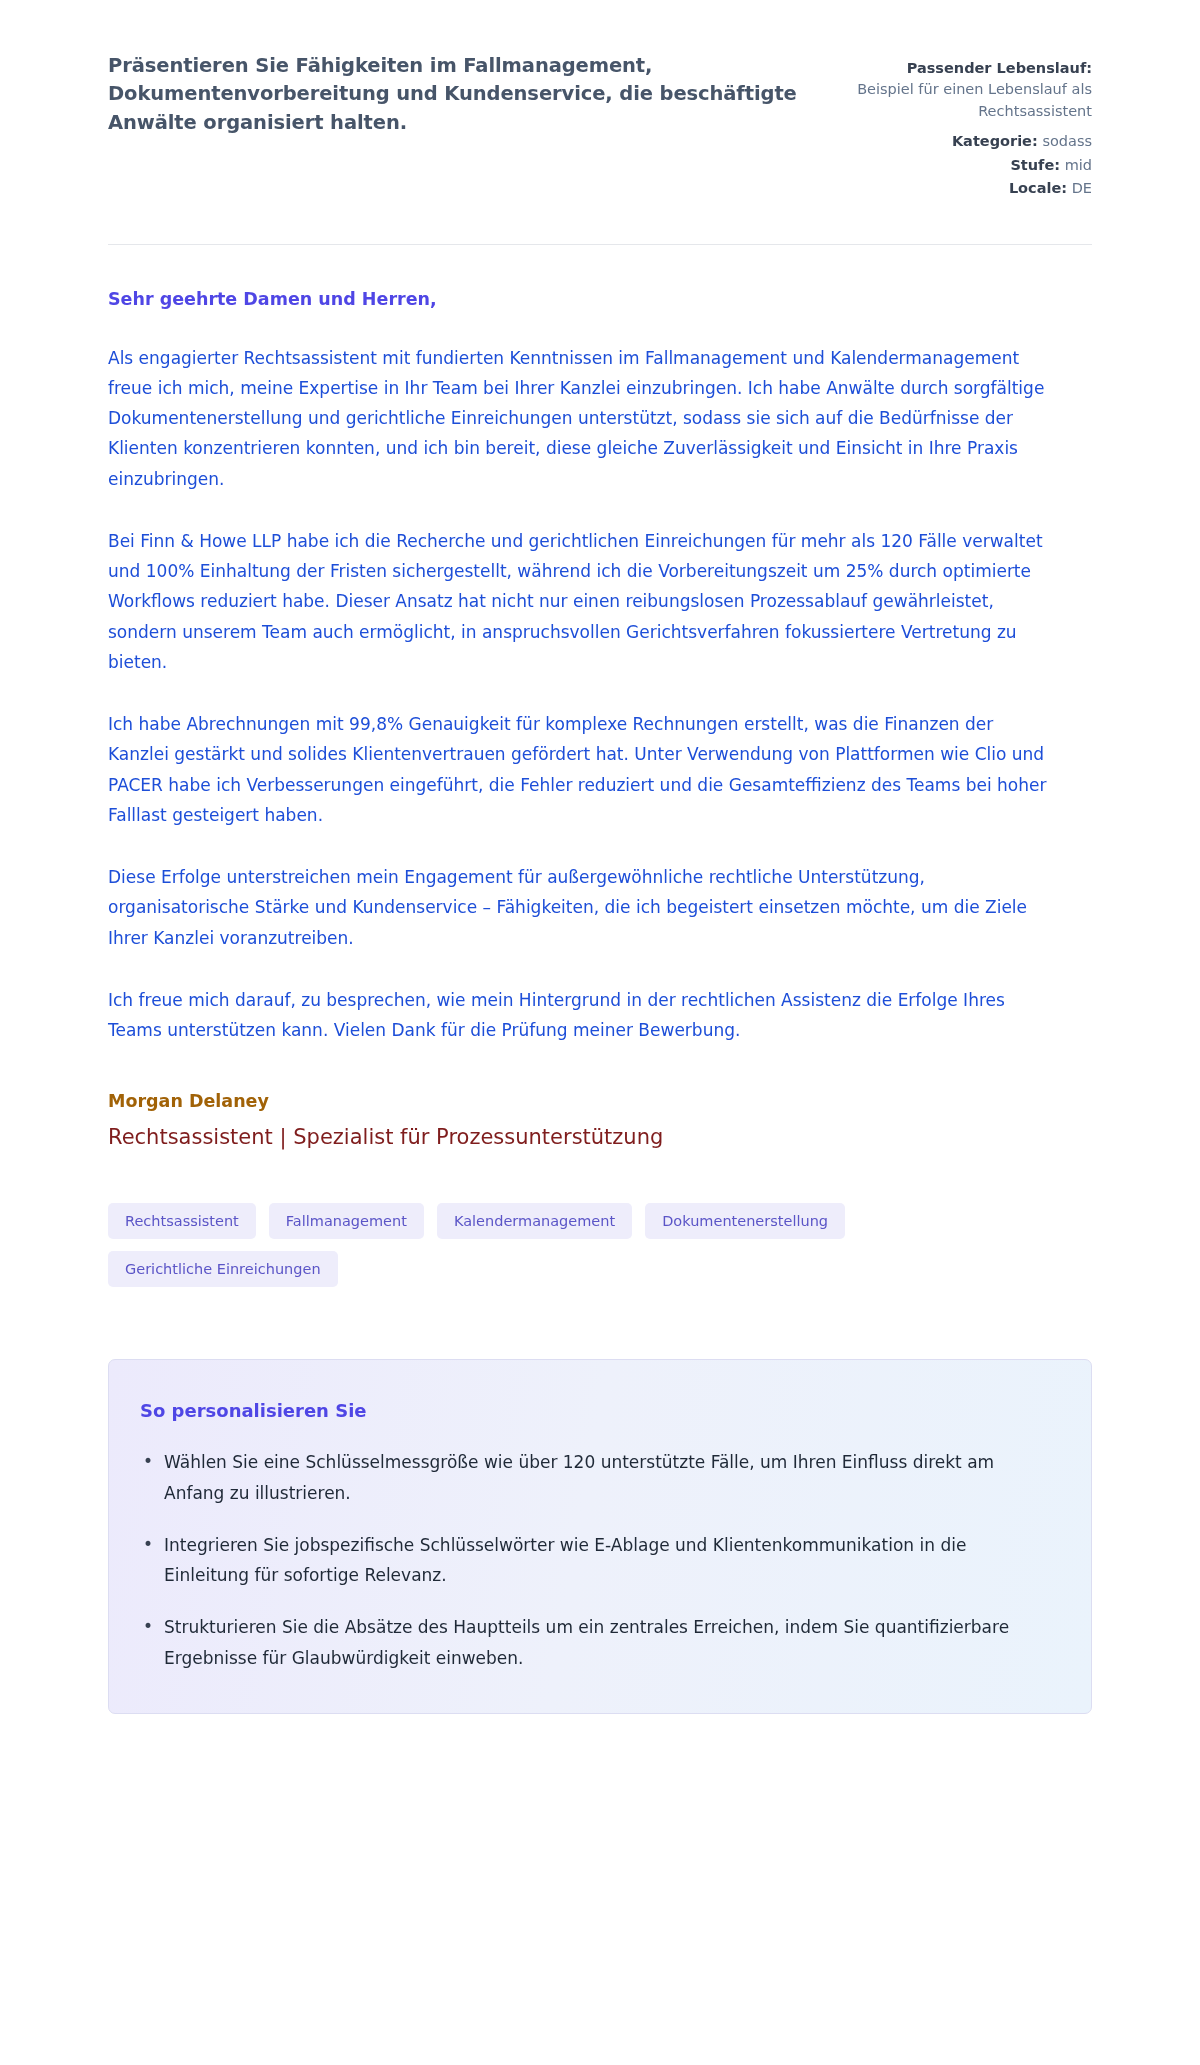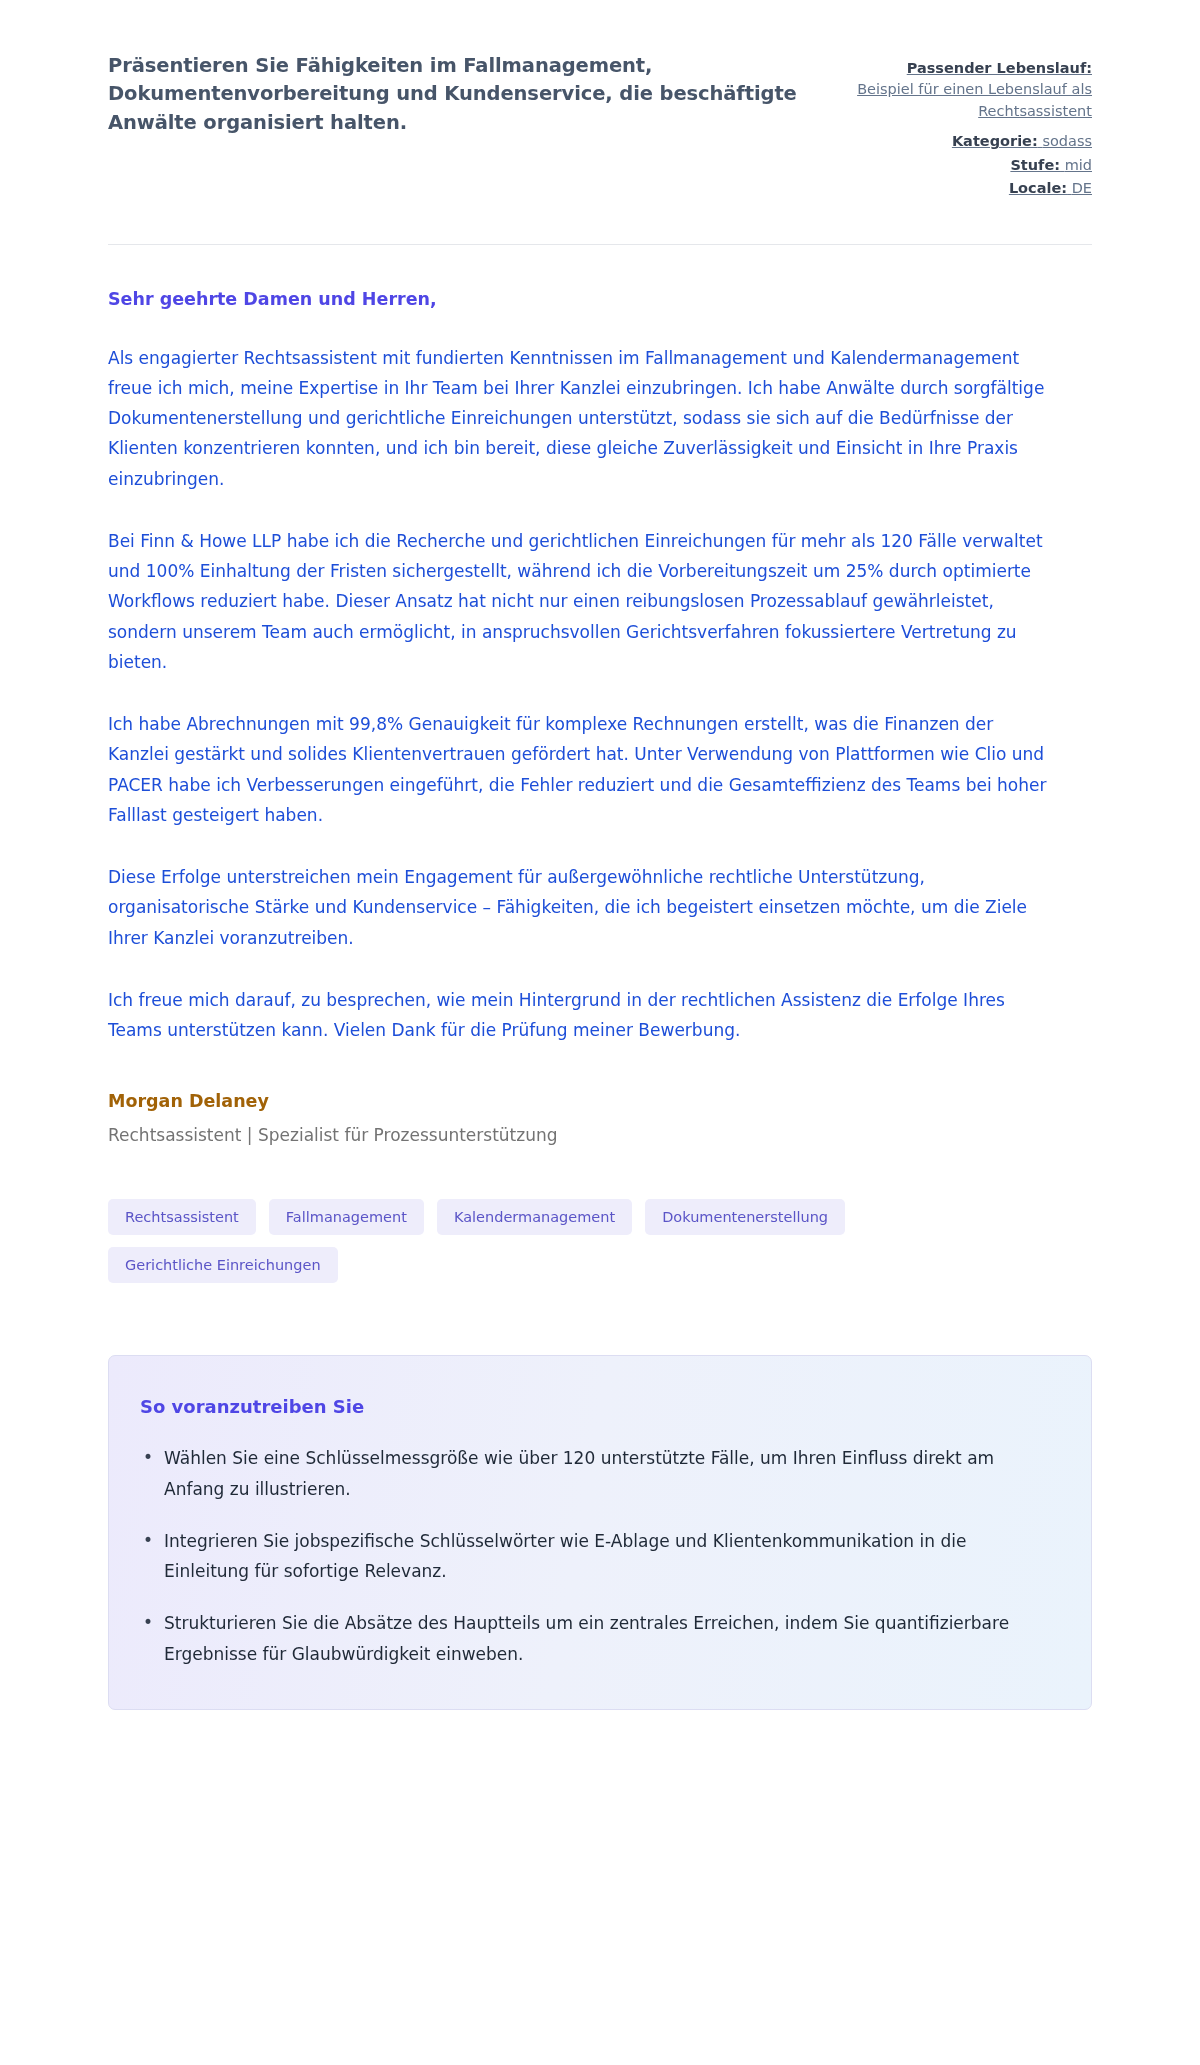--- a/index.html
+++ b/index.html
@@ -55,21 +55,21 @@
   .header-meta {
     flex: 0 0 auto;
     width: 240px;
     text-align: right;
     font-size: 14.5px;
     line-height: 1.48;
     color: #64748b;
     padding-top: 6px;
   }
 
-  .meta-row { margin-bottom: 2px; text-decoration: underline; }
+  .meta-row { margin-bottom: 2px; }
   .meta-row.block-row { margin-bottom: 9px; }
 
   .meta-label {
     font-weight: 700;
     color: #374151;
   }
 
   .meta-value { color: #64748b; }
 
   .divider {
@@ -101,22 +101,22 @@
   .signature { margin-top: 46px; }
 
   .sig-name {
     font-size: 17.5px;
     font-weight: 700;
     color: #a16207;
     margin-bottom: 14px;
   }
 
   .sig-role {
-    font-size: 17px;
-    color: #737373;
+    font-size: 21px;
+    color: #7f1d1d;
   }
 
   
   .tags {
     display: flex;
     flex-wrap: wrap;
     gap: 12px 13px;
     margin-top: 54px;
     max-width: 860px;
   }
@@ -225,21 +225,21 @@
 
   <div class="tags">
     <span class="tag">Rechtsassistent</span>
     <span class="tag">Fallmanagement</span>
     <span class="tag">Kalendermanagement</span>
     <span class="tag">Dokumentenerstellung</span>
     <span class="tag">Gerichtliche Einreichungen</span>
   </div>
 
   <div class="callout">
-    <div class="callout-title">So voranzutreiben Sie</div>
+    <div class="callout-title">So personalisieren Sie</div>
     <ul class="callout-list">
       <li class="callout-item">Wählen Sie eine Schlüsselmessgröße wie über 120 unterstützte Fälle, um Ihren Einfluss direkt am Anfang zu illustrieren.</li>
       <li class="callout-item">Integrieren Sie jobspezifische Schlüsselwörter wie E-Ablage und Klientenkommunikation in die Einleitung für sofortige Relevanz.</li>
       <li class="callout-item">Strukturieren Sie die Absätze des Hauptteils um ein zentrales Erreichen, indem Sie quantifizierbare Ergebnisse für Glaubwürdigkeit einweben.</li>
     </ul>
   </div>
 
 </div>
 
 </body></html>

